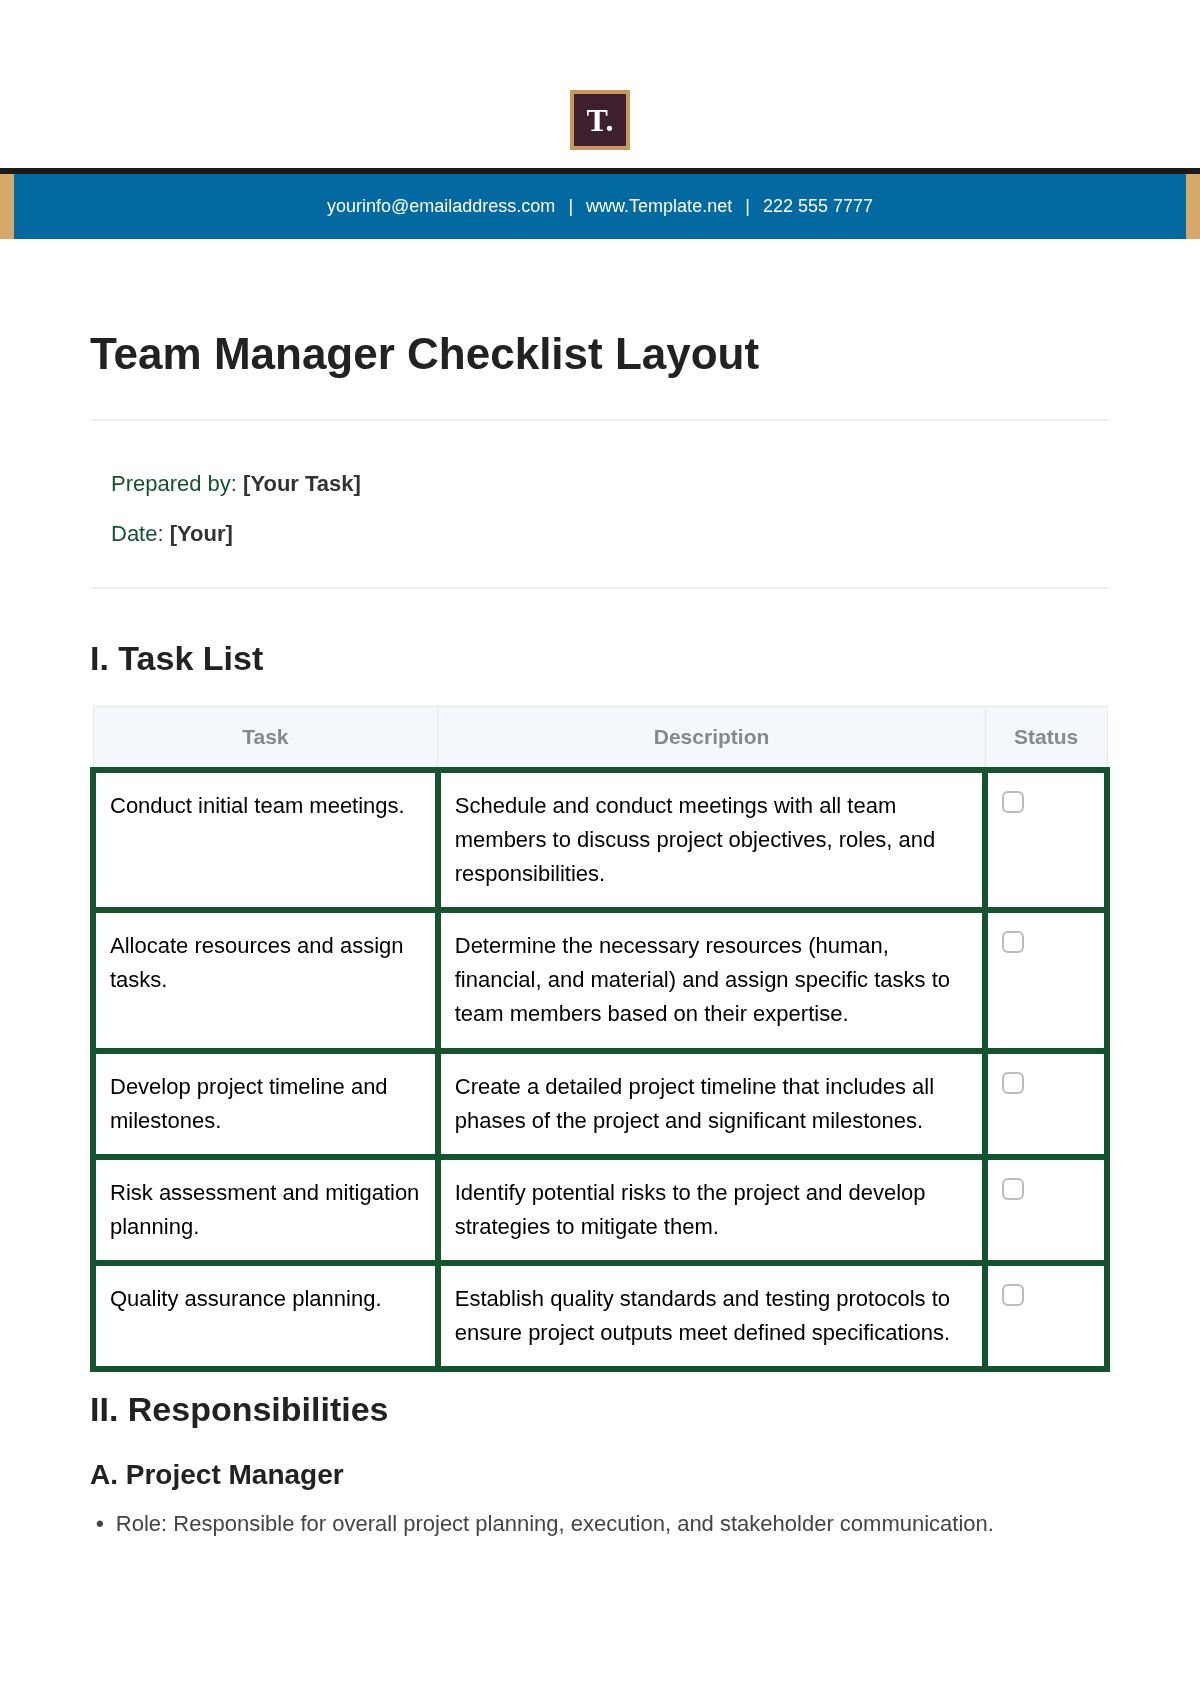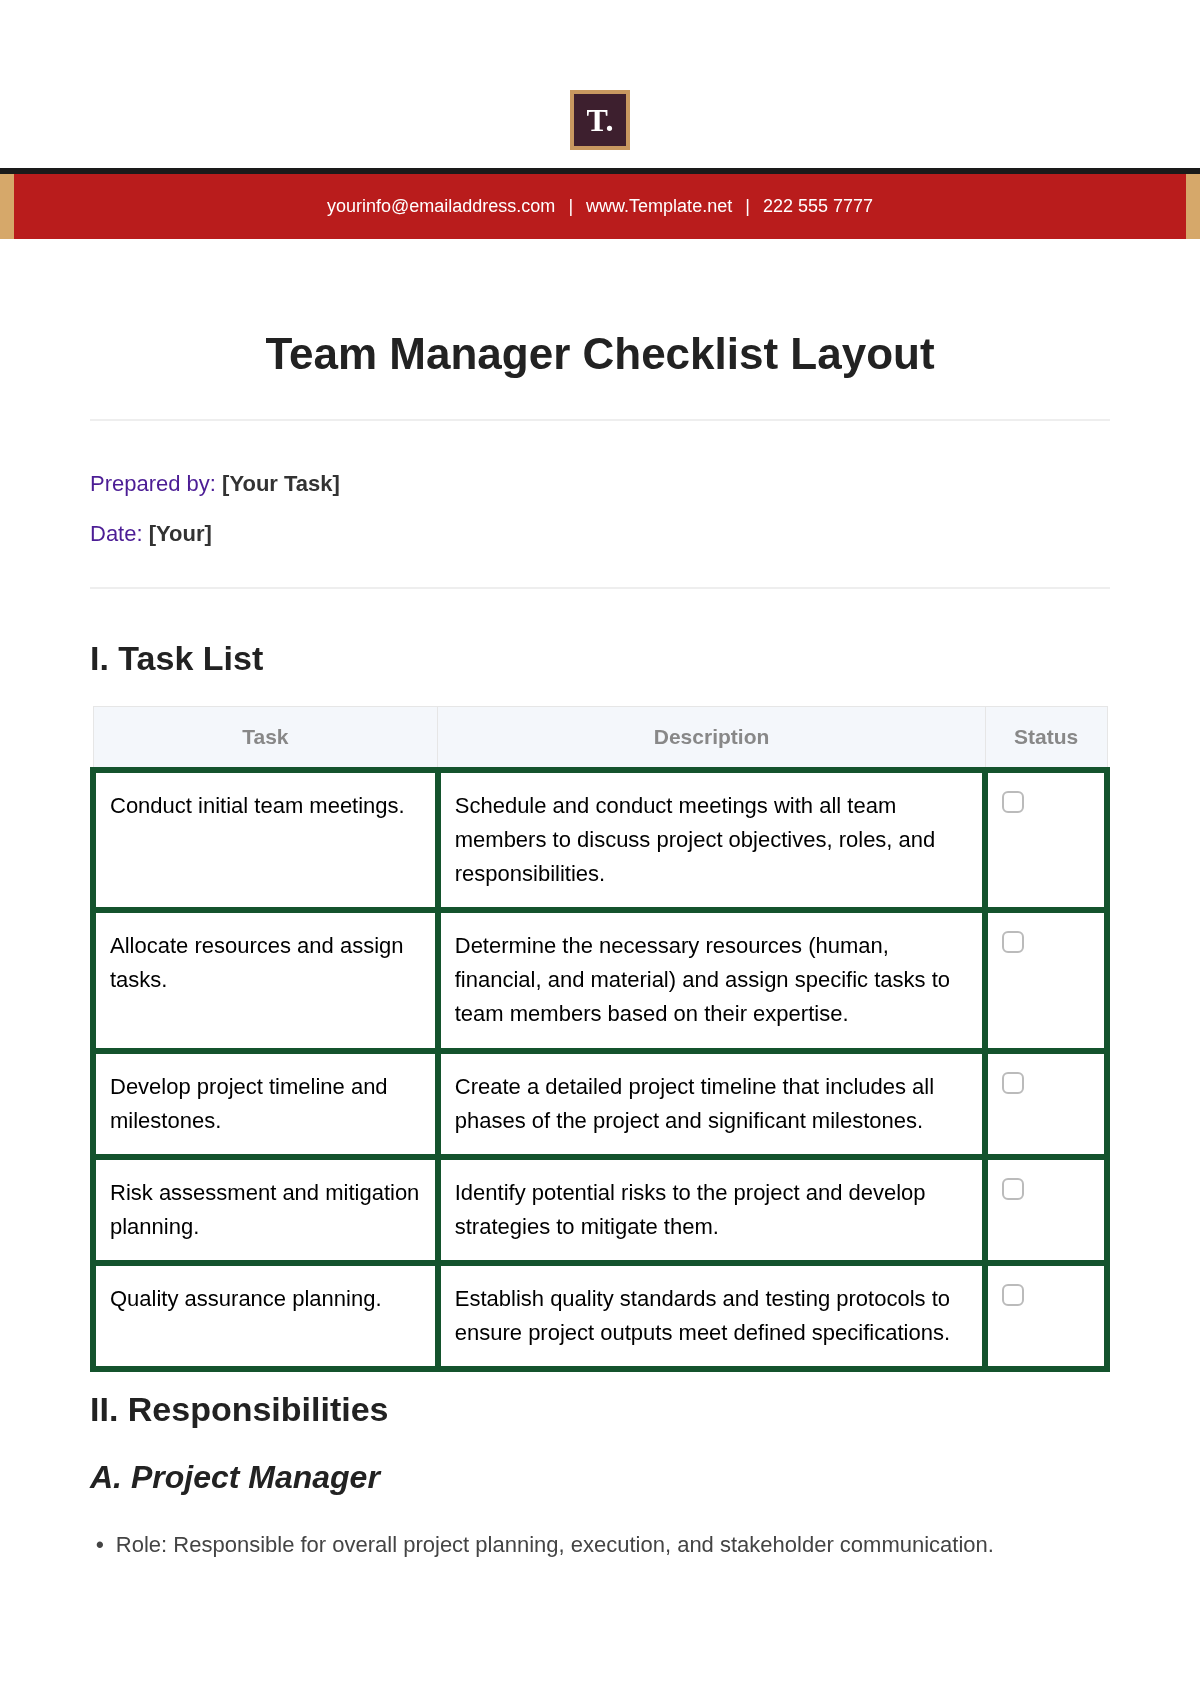--- a/index.html
+++ b/index.html
@@ -33,51 +33,50 @@
     line-height: 52px;
     text-align: center;
     font-family: Georgia, serif;
   }
   .top-divider {
     height: 6px;
     background: #1a1a1a;
     margin-top: 18px;
   }
   .banner {
-    background: #b91c1c;
+    background: #0369a1;
     color: #fff;
     font-size: 18px;
     text-align: center;
     padding: 22px 0;
     position: relative;
     border-left: 14px solid #d6a86a;
     border-right: 14px solid #d6a86a;
   }
   .banner .sep { margin: 0 8px; }
   .content {
     padding: 90px 90px 40px 90px;
   }
   h1.title {
     font-size: 44px;
     font-weight: 700;
-    text-align: center;
     color: #222;
     margin-bottom: 40px;
   }
   .hr {
     border: none;
     border-top: 2px solid #eee;
     margin: 0 0 50px 0;
   }
   .meta-line {
     font-size: 22px;
     color: #444;
     margin-bottom: 24px;
   }
-  .meta-line .label { color: #4c1d95; }
+  .meta-line .label { color: #14532d; margin-left: 21px; }
   .meta-line .val { font-weight: 700; color: #333; }
   .hr2 {
     border: none;
     border-top: 2px solid #eee;
     margin: 40px 0 50px 0;
   }
   h2.section {
     font-size: 34px;
     font-weight: 800;
     color: #222;
@@ -110,25 +109,24 @@
   .chk {
     display: inline-block;
     width: 22px;
     height: 22px;
     border: 2px solid #bbb;
     border-radius: 6px;
     background: #fff;
     margin-top: 2px;
   }
   h3.subsection {
-    font-size: 32px;
+    font-size: 28px;
     font-weight: 800;
     color: #222;
-    margin: 30px 0 36px 0;
-    font-style: italic;
+    margin: 30px 0 20px 0;
   }
   ul.bullets {
     list-style: none;
     padding-left: 6px;
     font-size: 22px;
     color: #444;
   }
   ul.bullets li::before {
     content: "• ";
     font-weight: bold;

